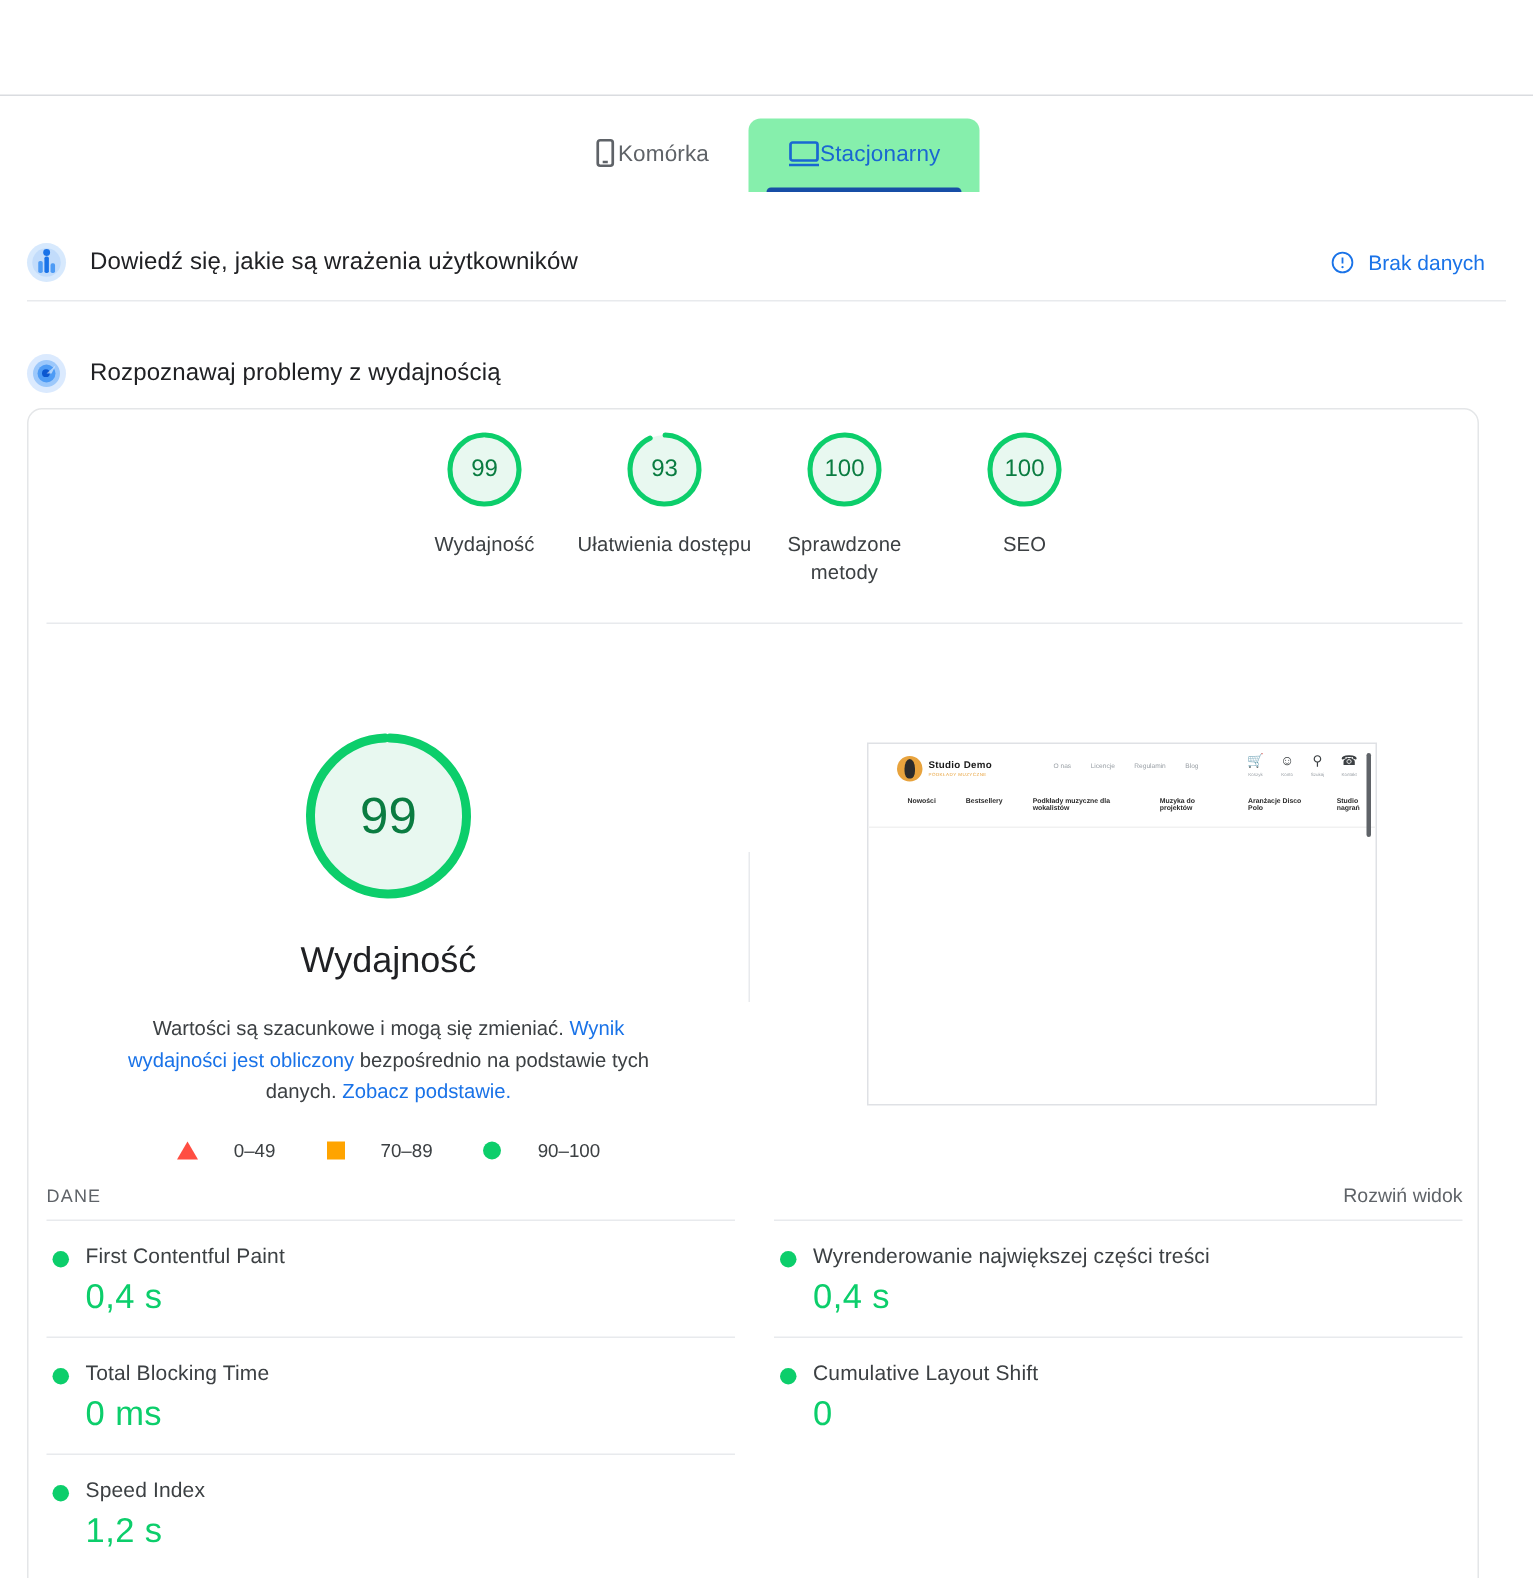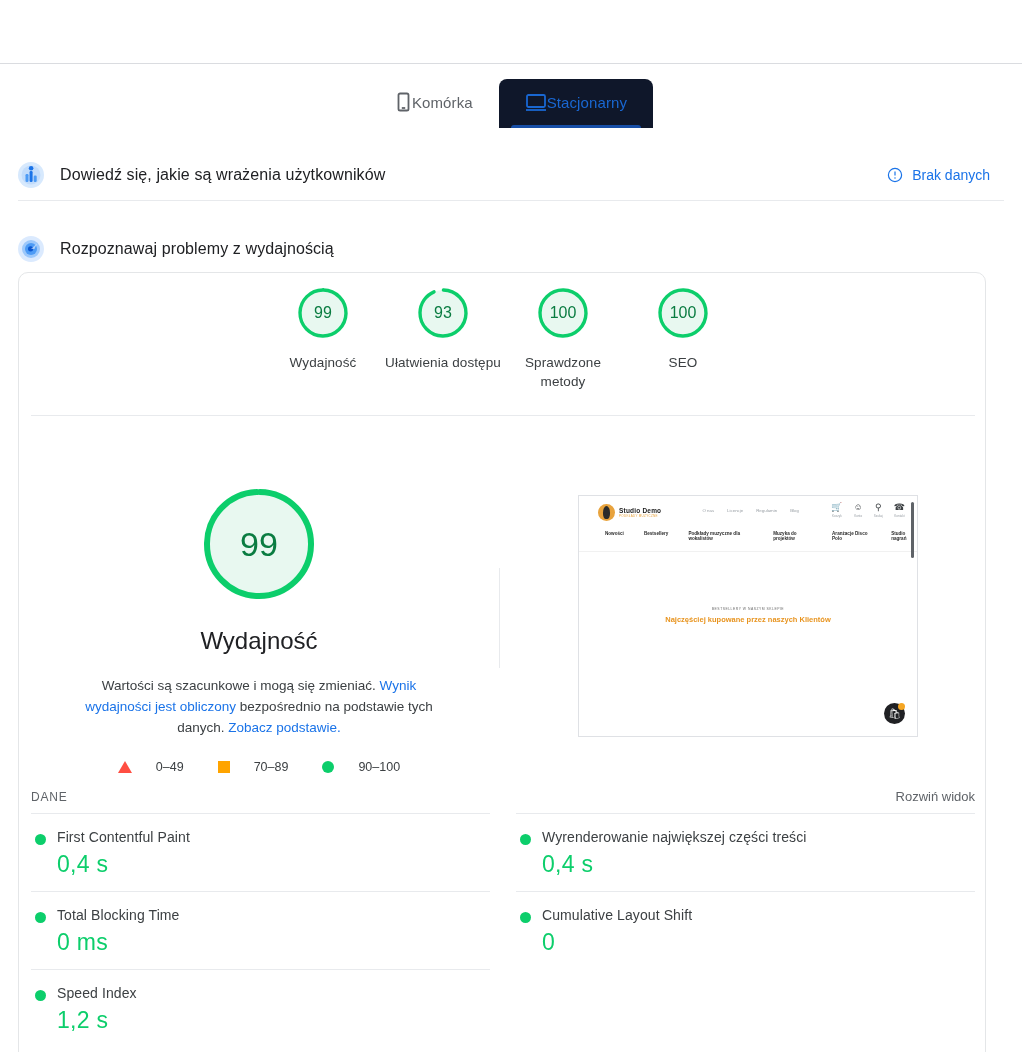--- a/index.html
+++ b/index.html
@@ -23,21 +23,21 @@
     position: absolute; top: 78px; left: 0; width: 1022px;
     display: flex; justify-content: center; align-items: flex-end; gap: 0;
   }
   .tab {
     display: flex; align-items: center; 
     padding: 14px 26px 16px 26px;
     font-size: 15px; letter-spacing: .1px;
     color: #5f6368; cursor: pointer; position: relative;
     border-radius: 8px 8px 0 0;
   }
-  .tab.active { color: #1967d2; background: #0f172a; font-weight: 500; }
+  .tab.active { color: #1967d2; background: #86efac; font-weight: 500; }
   .tab.active .tab-underline {
     position: absolute; left: 12px; right: 12px; bottom: 0; height: 3px;
     background: #174ea6; border-radius: 3px 3px 0 0;
   }
   .tab svg { display: block; }
 
   
   .sec-row {
     position: absolute; left: 0; width: 1022px;
     display: flex; align-items: center;
@@ -345,25 +345,20 @@
         </div>
         <div class="tn-menu">
           <span>Nowości</span>
           <span>Bestsellery</span>
           <span>Podkłady muzyczne dla wokalistów</span>
           <span>Muzyka do projektów</span>
           <span>Aranżacje Disco Polo</span>
           <span>Studio nagrań</span>
         </div>
       </div>
-      <div class="thumb-body">
-        <div class="tb-eyebrow">BESTSELLERY W NASZYM SKLEPIE</div>
-        <div class="tb-head">Najczęściej kupowane przez naszych Klientów</div>
-        <div class="cart-fab">🛍</div>
-      </div>
       <div class="thumb-sb"></div>
     </div>
 
     <div class="dane-row">
       <span class="dane-lbl">DANE</span>
       <span class="expand-lbl">Rozwiń widok</span>
     </div>
 
     <div class="metrics">
       <div class="mcol">

